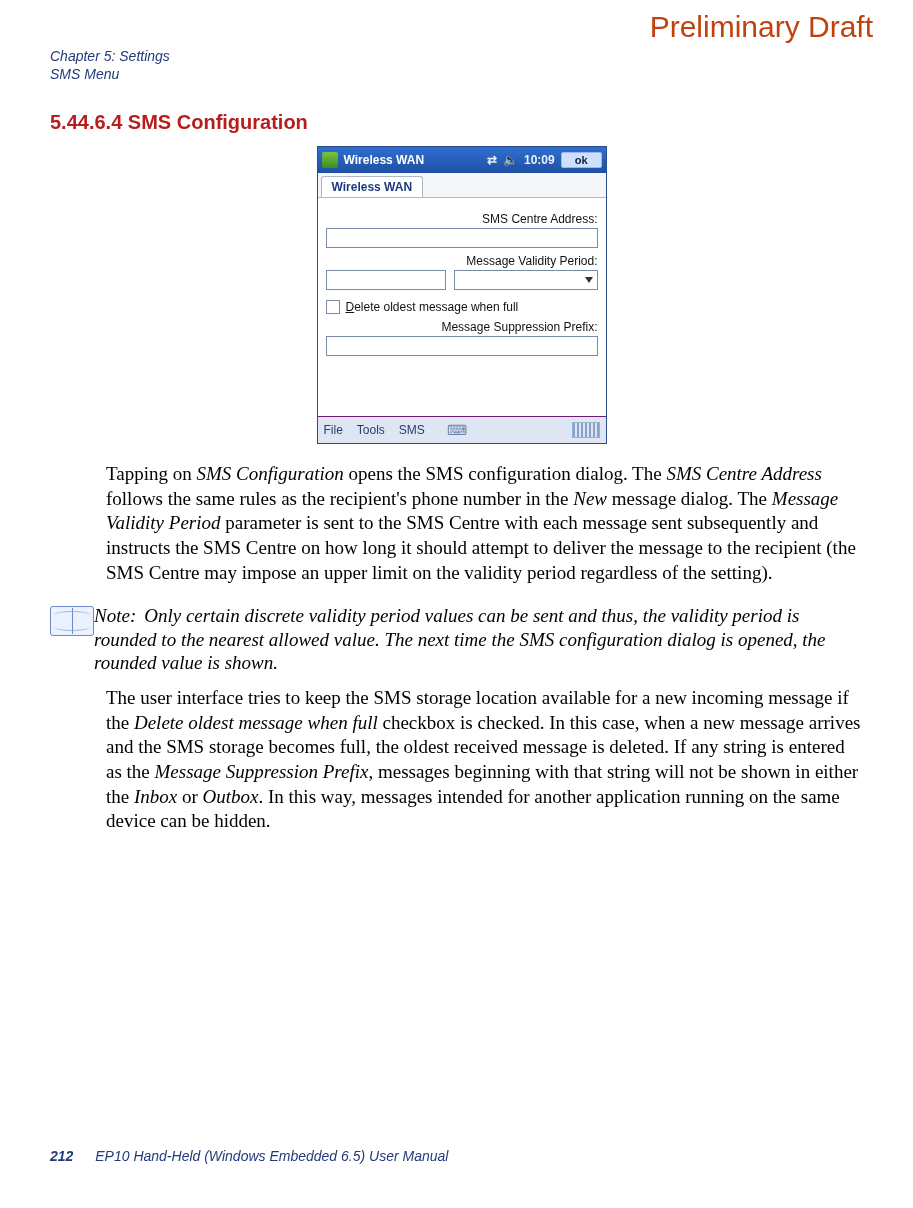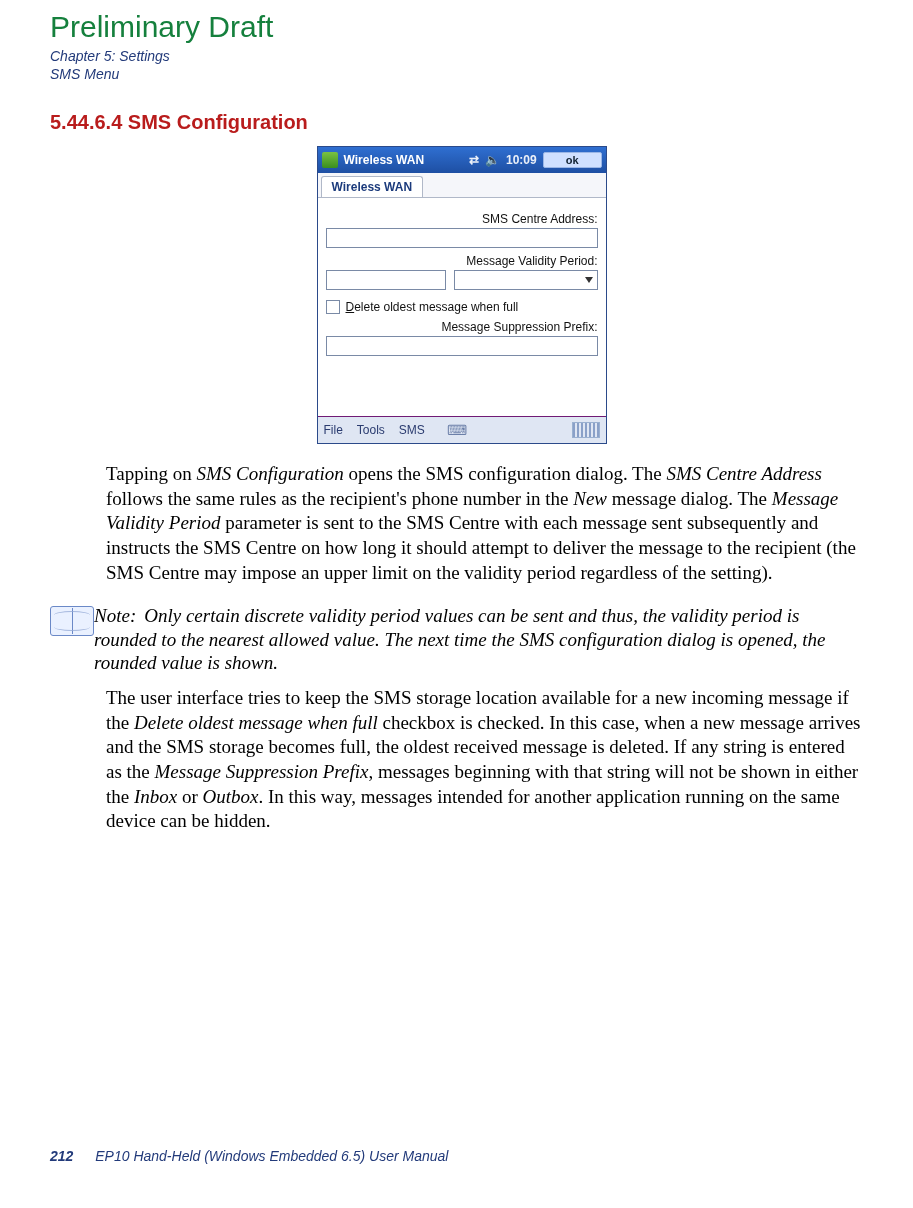--- a/index.html
+++ b/index.html
@@ -11,24 +11,24 @@
     width: 913px;
   }
   .page {
     width: 913px;
     height: 1208px;
     position: relative;
     box-sizing: border-box;
     padding: 10px 40px 20px 50px;
   }
   .draft-heading {
-    text-align: left;
+    text-align: right;
     font-family: Arial, Helvetica, sans-serif;
     font-size: 30px;
-    color: #15803d;
+    color: #c2410c;
     font-weight: 400;
     margin: 0 0 4px 0;
   }
   .chapter-line, .subline {
     font-family: "Trebuchet MS", Arial, sans-serif;
     font-style: italic;
     font-size: 14px;
     color: #223a7a;
     line-height: 1.25;
     margin: 0;
@@ -79,21 +79,21 @@
       linear-gradient(#fff,#fff) right top/6px 6px no-repeat,
       linear-gradient(#fff,#fff) left bottom/6px 6px no-repeat,
       linear-gradient(#fff,#fff) right bottom/6px 6px no-repeat;
     opacity: 0.0;
   }
   .title-text { flex: 1; }
   .status-glyph { font-size: 12px; opacity: .9;}
   .ok-btn {
     background: #cfe0ff;
     color: #123;
-    padding: 1px 22px;
+    padding: 1px 13px;
     border-radius: 2px;
     font-size: 11px;
     font-weight: 700;
     border: 1px solid #9ab6e6;
   }
   .tabrow {
     display: flex;
     border-bottom: 1px solid #b0b8c8;
     background: #f5f6fa;
     padding-top: 3px;

